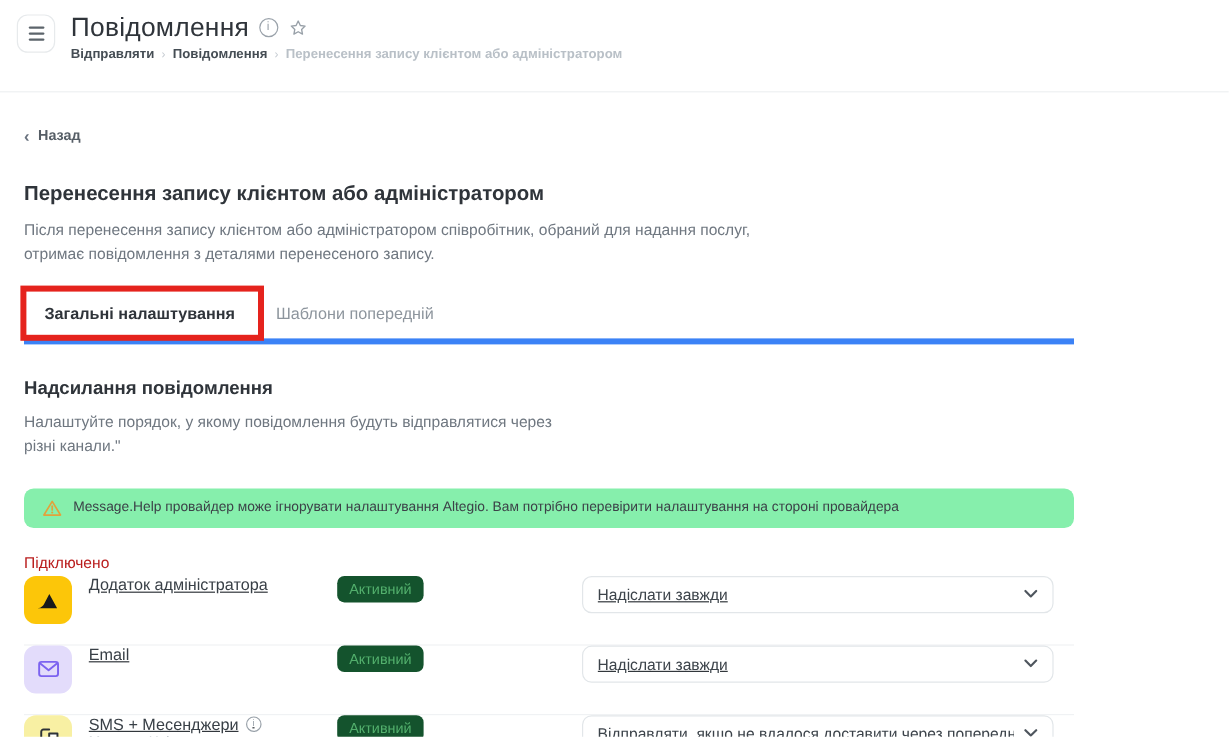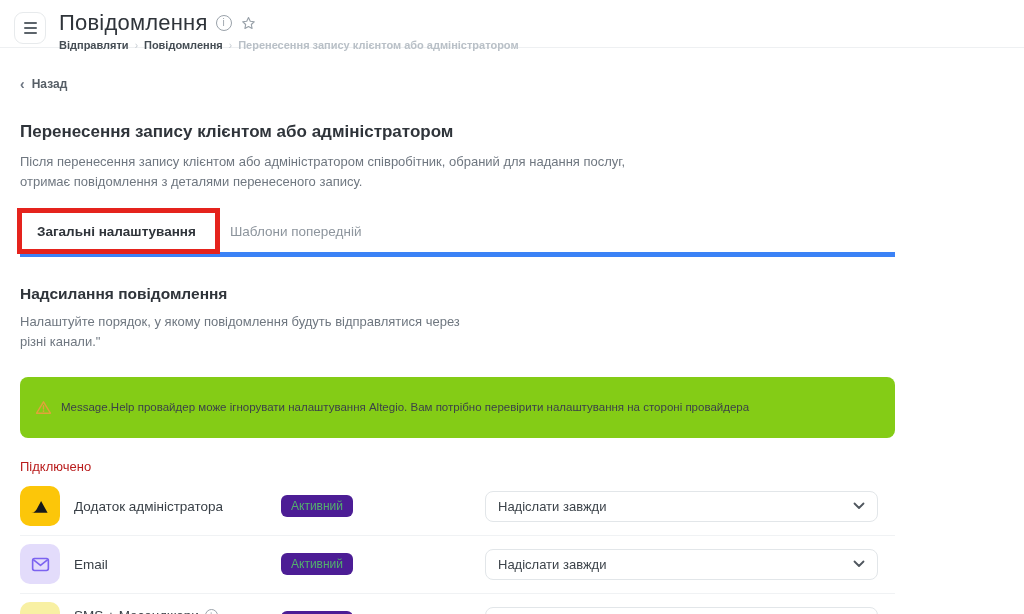--- a/index.html
+++ b/index.html
@@ -1,20 +1,20 @@
 <!DOCTYPE html>
 <html><head>
 <meta charset="utf-8">
 <style>
   * { margin:0; padding:0; box-sizing:border-box; }
   html,body { width:1024px; height:614px; background:#fff; overflow:hidden;
     font-family:"Liberation Sans","DejaVu Sans",sans-serif; color:#32373c; }
 
   
-  .header { position:relative; height:48px; border-bottom:1px solid #eef0f2;
+  .header { position:relative; height:77px; border-bottom:1px solid #eef0f2;
     display:flex; align-items:flex-start; padding:10px 0 0 14px; }
   .burger-btn { width:32px; height:32px; border:1px solid #e7eaec; border-radius:9px;
     background:#fff; display:flex; flex-direction:column; justify-content:center;
     align-items:center; gap:3px; cursor:pointer; margin-top:2px; }
   .burger-btn i { display:block; width:13px; height:2px; background:#5c646b; border-radius:1px; }
   .title-block { margin-left:13px; }
   .title-row { display:flex; align-items:center; gap:8px; }
   .page-title { font-size:22px; font-weight:500; color:#2f343a; letter-spacing:.2px; }
   .icon-info { width:16px; height:16px; border:1.2px solid #9aa2aa; border-radius:50%;
     color:#9aa2aa; font-size:10px; line-height:13px; text-align:center; display:inline-block;
@@ -40,40 +40,40 @@
     cursor:pointer; white-space:nowrap; }
   .tab.active { color:#2f343a; font-weight:700; }
   .tab.active::after { content:""; position:absolute; left:0; right:0; bottom:-1px;
     height:3px; background:#ffa000; }
   .annotation-box { position:absolute; left:-3px; right:-7px; top:-3px; bottom:-2px;
     border:5px solid #e5231d; pointer-events:none; z-index:3; }
 
   
   h2.section-h { margin-top:28px; font-size:15.5px; font-weight:700; color:#2f343a; }
 
-  .warning { margin-top:24px; background:#84cc16; border-radius:8px;
-    padding:23px 15px; display:flex; align-items:center; gap:9px; }
+  .warning { margin-top:24px; background:#86efac; border-radius:8px;
+    padding:9px 15px; display:flex; align-items:center; gap:9px; }
   .warning-text { font-size:11.5px; color:#3c4248; }
 
   .connected { margin-top:21px; font-size:13px; color:#b91c1c; }
 
   
   .rows { margin-top:4px; }
-  .row { display:flex; align-items:center; height:58px; border-bottom:1px solid #f0f2f4; }
+  .row { display:flex; height:58px; border-bottom:1px solid #f0f2f4;text-decoration:underline; }
   .chan-icon { flex:0 0 40px; width:40px; height:40px; border-radius:10px;
     display:flex; align-items:center; justify-content:center; margin-right:14px; }
   .chan-icon.admin { background:#fcc609; }
   .chan-icon.email { background:#e3dcfb; }
   .chan-icon.sms   { background:#f8f0a3; }
   .chan-name-block { flex:0 0 207px; }
   .chan-name { font-size:13.5px; font-weight:500; color:#383f46; display:flex;
     align-items:center; gap:6px; }
   .chan-sub { font-size:11.5px; color:#a3abb3; margin-top:2px; }
   .badge-cell { flex:0 0 204px; }
-  .badge { display:inline-block; background:#4c1d95; color:#53b06d; font-size:12px;
+  .badge { display:inline-block; background:#14532d; color:#53b06d; font-size:12px;
     padding:4px 10px; border-radius:6px; }
   .select { flex:0 0 393px; height:31px; border:1px solid #e2e6e9; border-radius:8px;
     background:#fff; display:flex; align-items:center; justify-content:space-between;
     padding:12px 12px; cursor:pointer; overflow:hidden; }
   .select-label { font-size:13px; color:#3c434a; white-space:nowrap; overflow:hidden;
     flex:1 1 auto; }
   .select svg { flex:0 0 auto; margin-left:8px; }
 </style>
 </head>
 <body>

